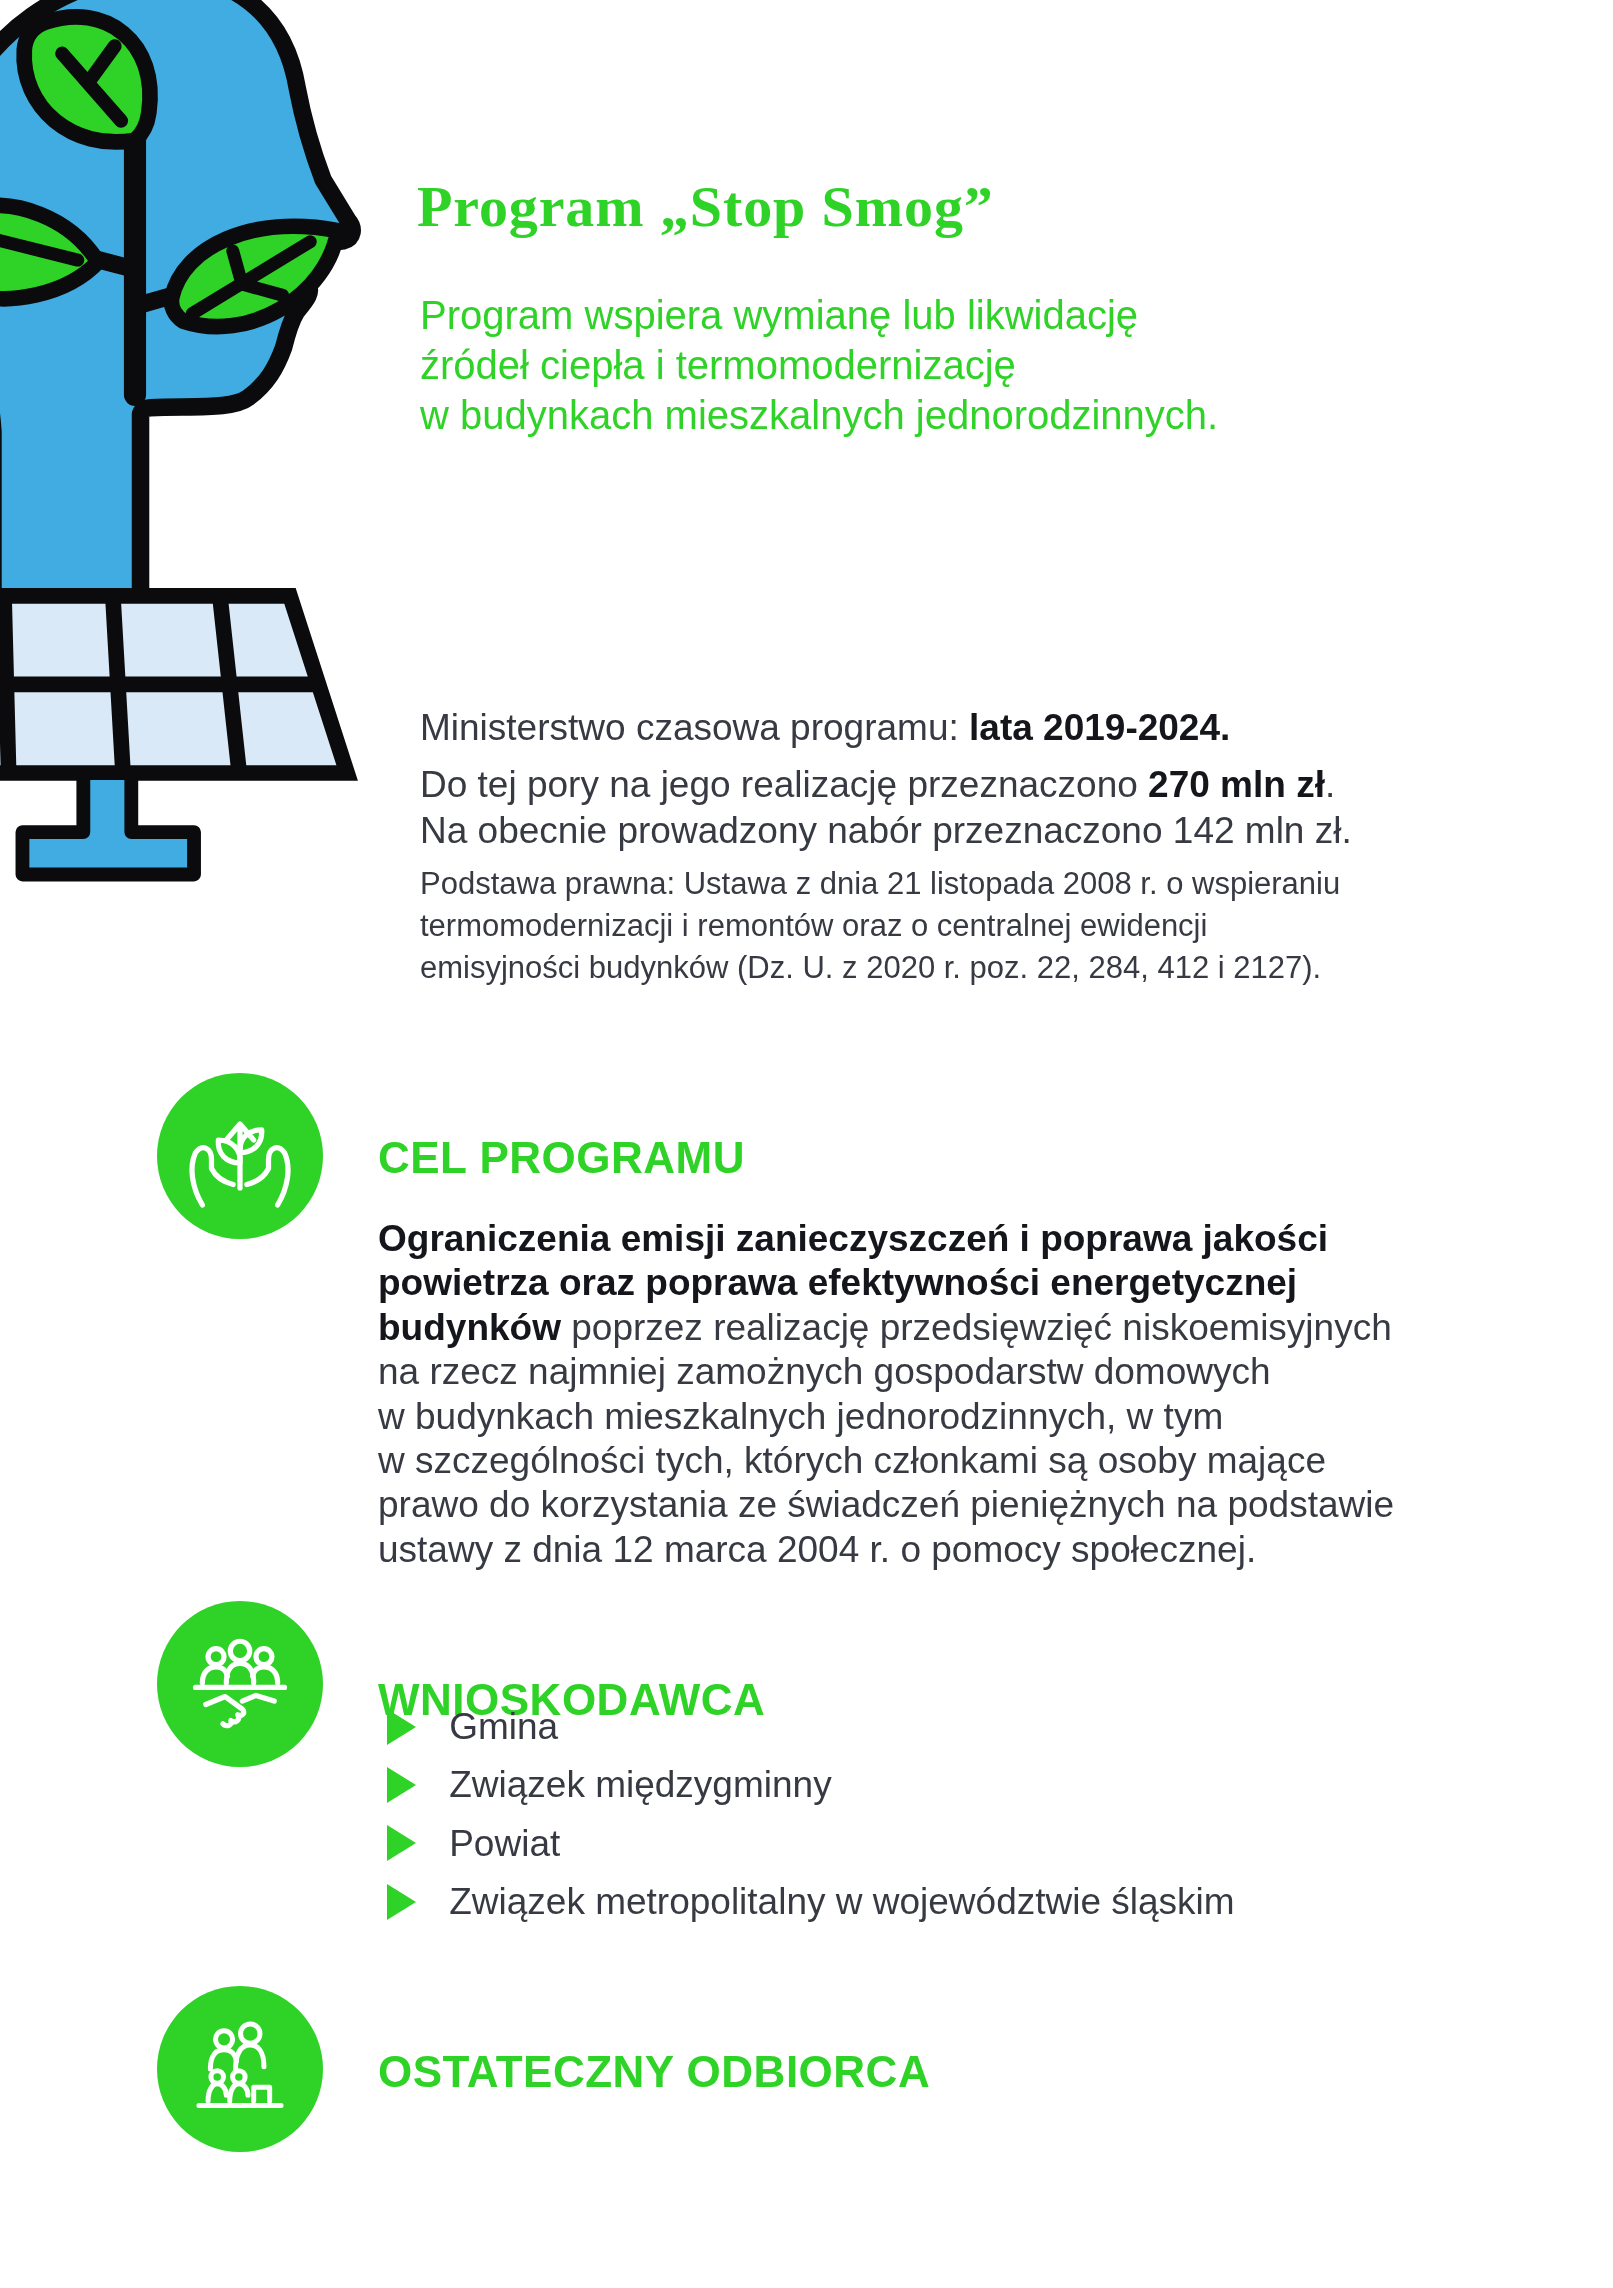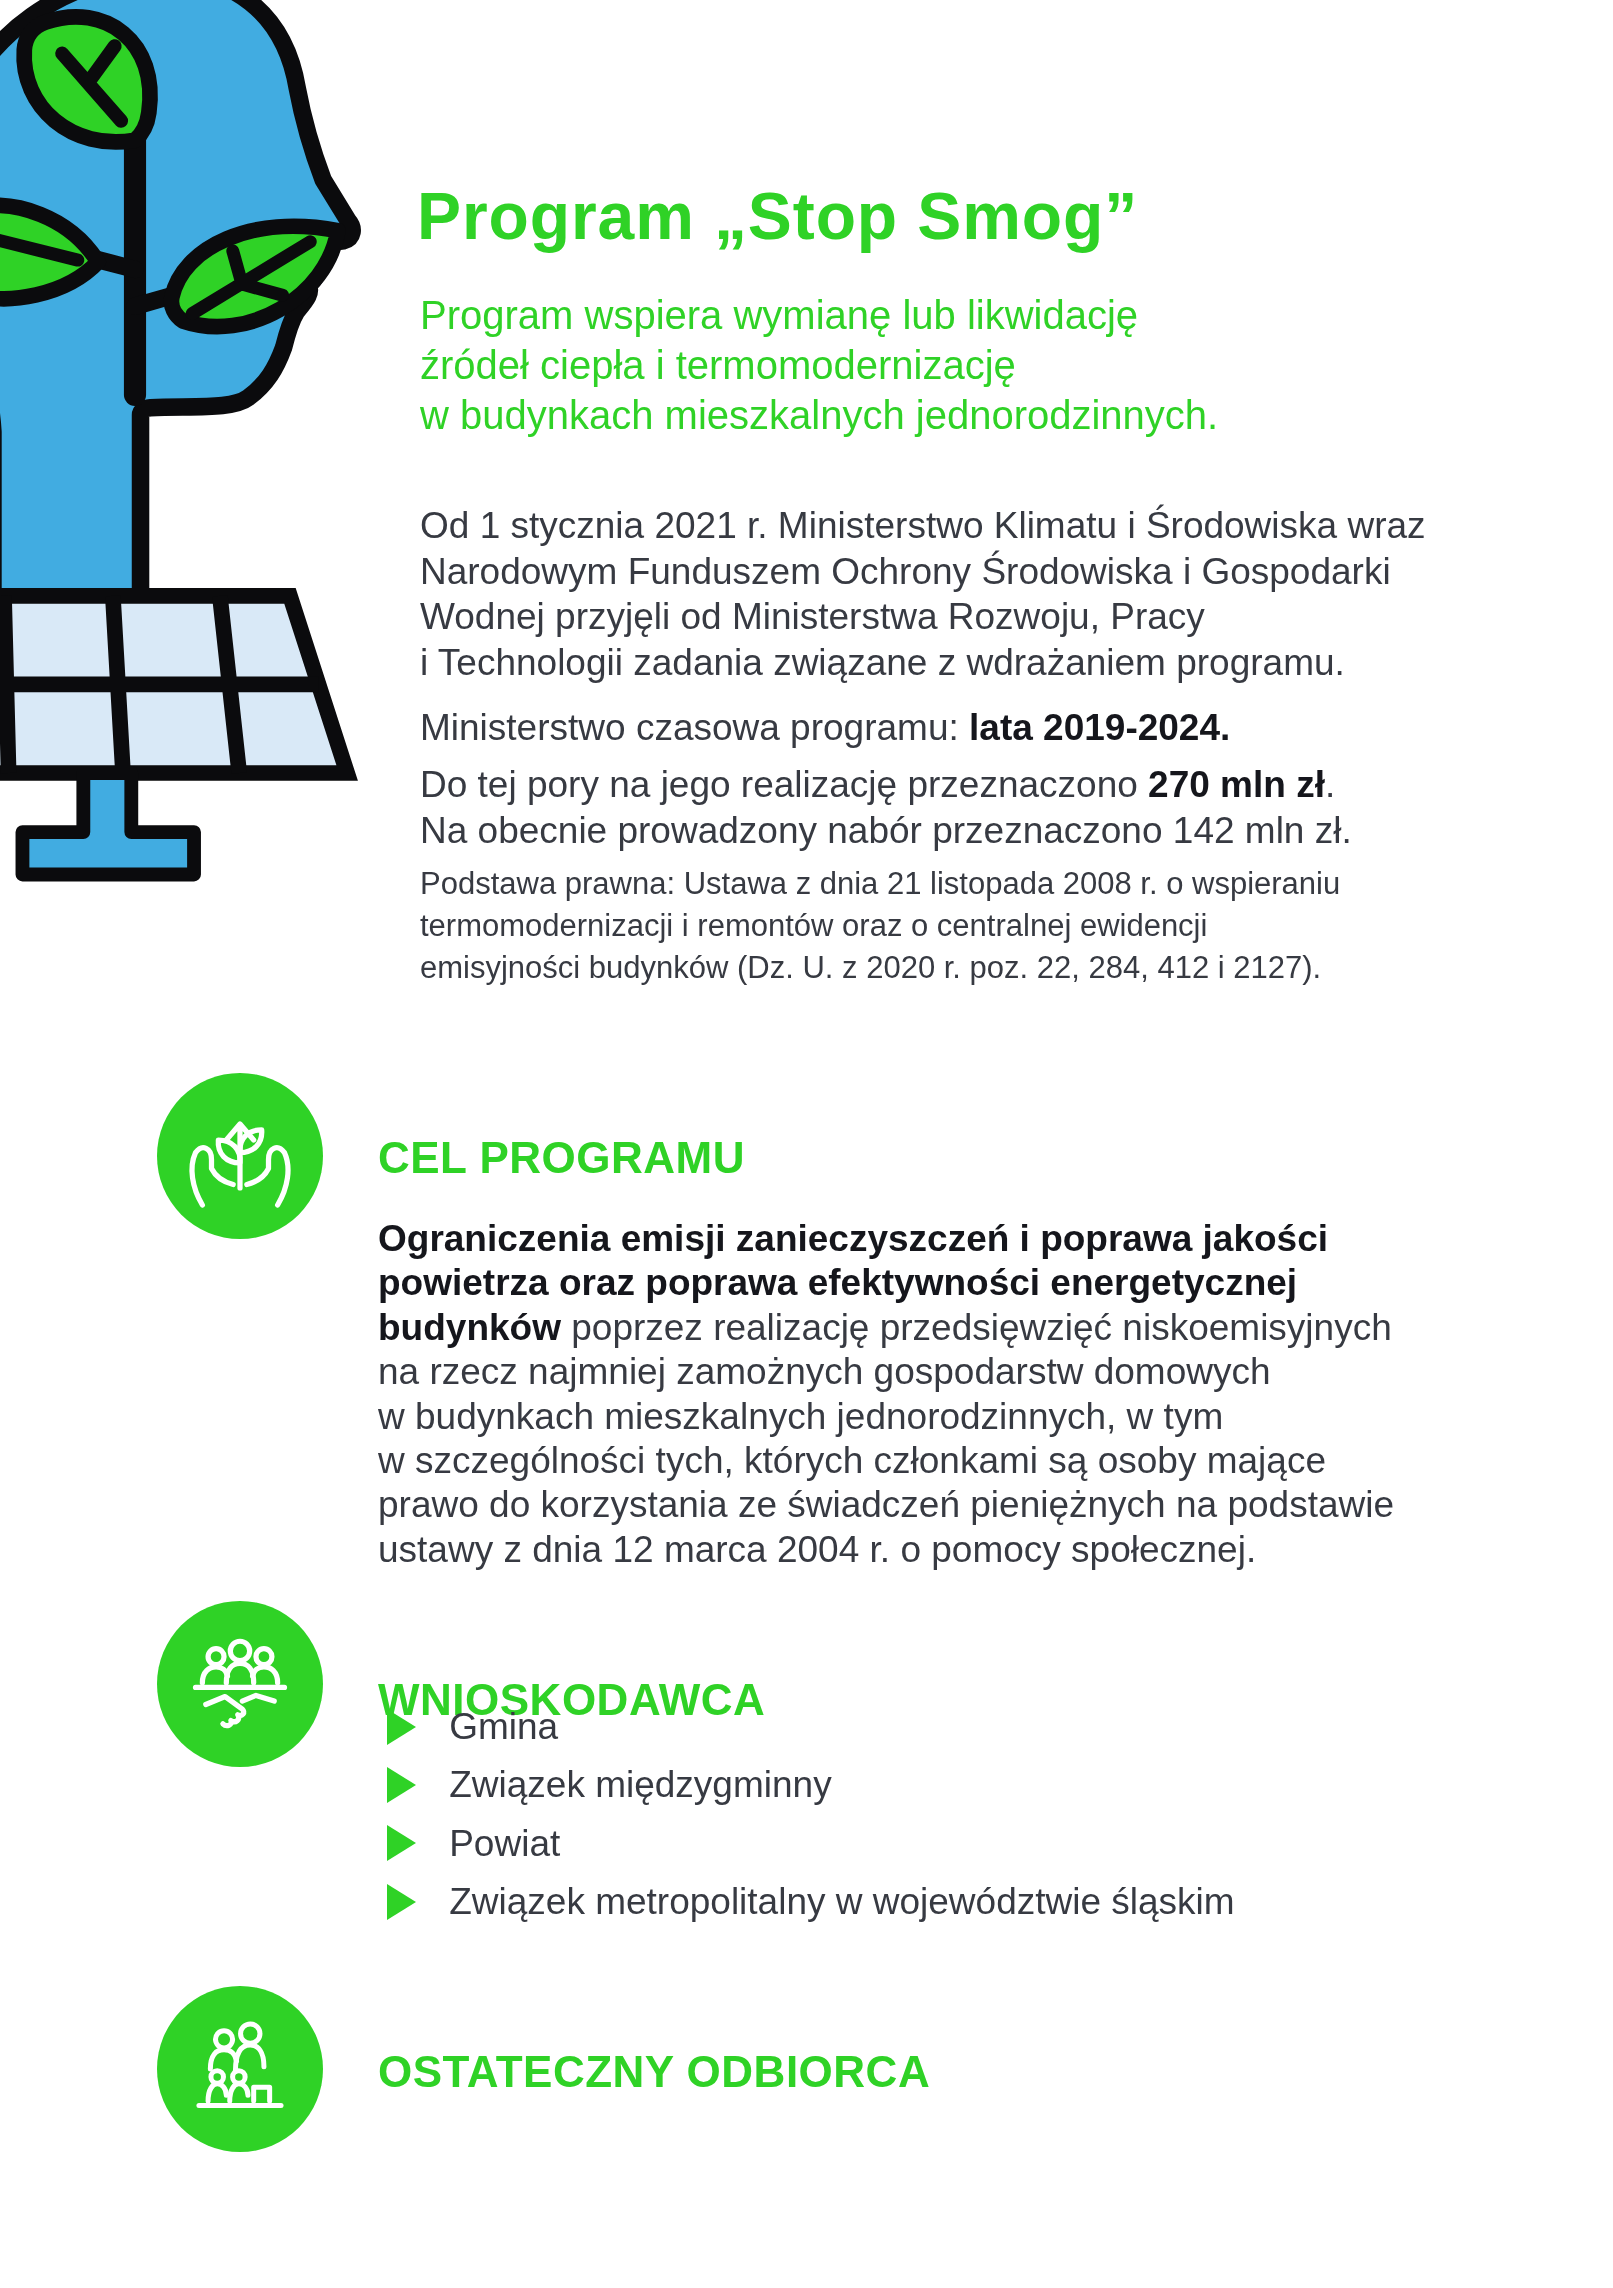--- a/index.html
+++ b/index.html
@@ -8,22 +8,22 @@
     width:1613px; height:2289px;
     background:#ffffff;
     overflow:hidden;
     font-family:"Liberation Sans", sans-serif;
   }
   .abs { position:absolute; }
   .pre { white-space:pre-line; }
 
   .title {
     left:417px; top:138px;
-    font-size:66px; font-weight:bold; letter-spacing:0.9px;
-    color:var(--green); line-height:1.05;
+    font-size:58px; font-weight:bold; letter-spacing:0.9px;
+    color:var(--green); line-height:1.05;font-family:Liberation Serif, serif;
   }
   .subtitle {
     left:420px; top:290px;
     font-size:40px; font-weight:normal; color:var(--green);
     line-height:1.255;
   }
   .intro {
     left:420px; top:466px;
     font-size:37px; color:var(--text); line-height:1.23;
   }
@@ -116,24 +116,20 @@
       <path d="M 90 838 L 142 838 L 142 902 L 210 902 L 210 948 L 24 948 L 24 902 L 90 902 Z" fill="#41ace1" stroke="#0b0b0d" stroke-width="15" stroke-linejoin="round"></path>
     </g>
   </svg>
 
   <h1 class="abs title">Program „Stop Smog”</h1>
 
   <div class="abs subtitle pre">Program wspiera wymianę lub likwidację
 źródeł ciepła i termomodernizację
 w budynkach mieszkalnych jednorodzinnych.</div>
 
-  <p class="abs intro pre">Od 1 stycznia 2021 r. Ministerstwo Klimatu i Środowiska wraz
-Narodowym Funduszem Ochrony Środowiska i Gospodarki
-Wodnej przyjęli od Ministerstwa Rozwoju, Pracy
-i Technologii zadania związane z wdrażaniem programu.</p>
 
   <p class="abs timeline"><span>Ministerstwo czasowa programu: </span><strong>lata 2019-2024.</strong></p>
 
   <p class="abs funding pre"><span>Do tej pory na jego realizację przeznaczono </span><strong>270 mln zł</strong><span>.
 Na obecnie prowadzony nabór przeznaczono 142 mln zł.</span></p>
 
   <p class="abs legal pre">Podstawa prawna: Ustawa z dnia 21 listopada 2008 r. o wspieraniu
 termomodernizacji i remontów oraz o centralnej ewidencji
 emisyjności budynków (Dz. U. z 2020 r. poz. 22, 284, 412 i 2127).</p>
 

